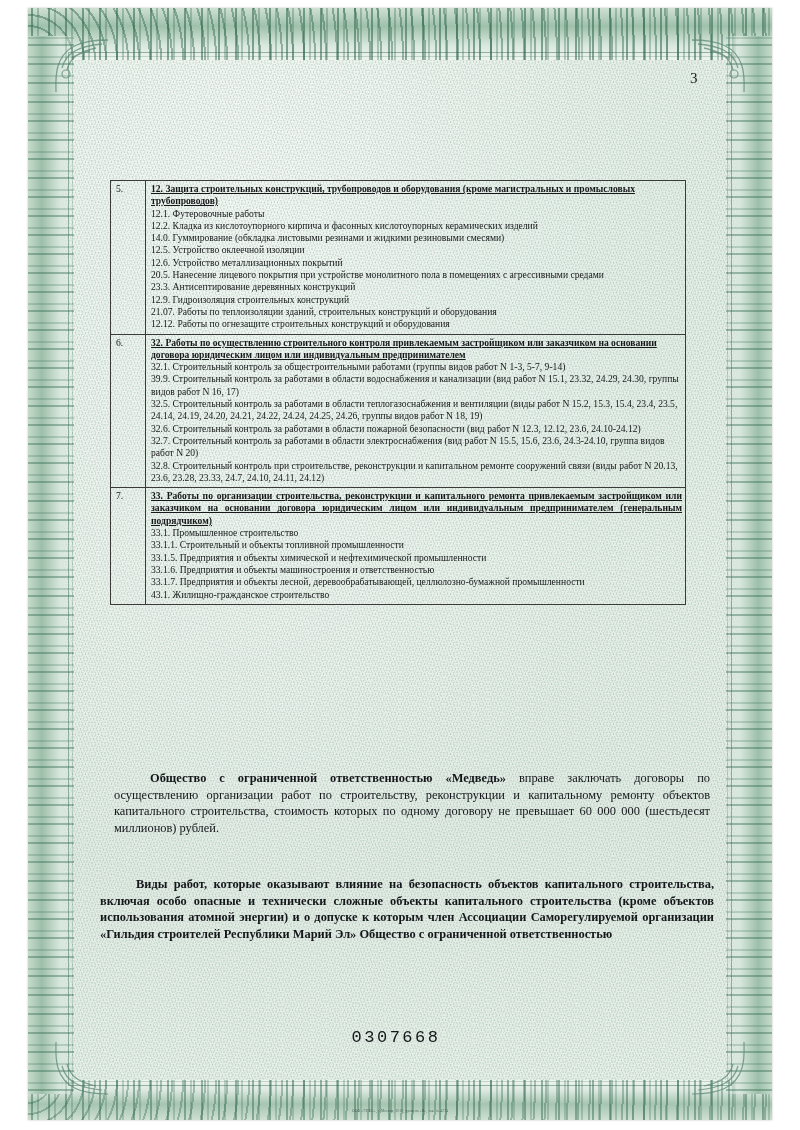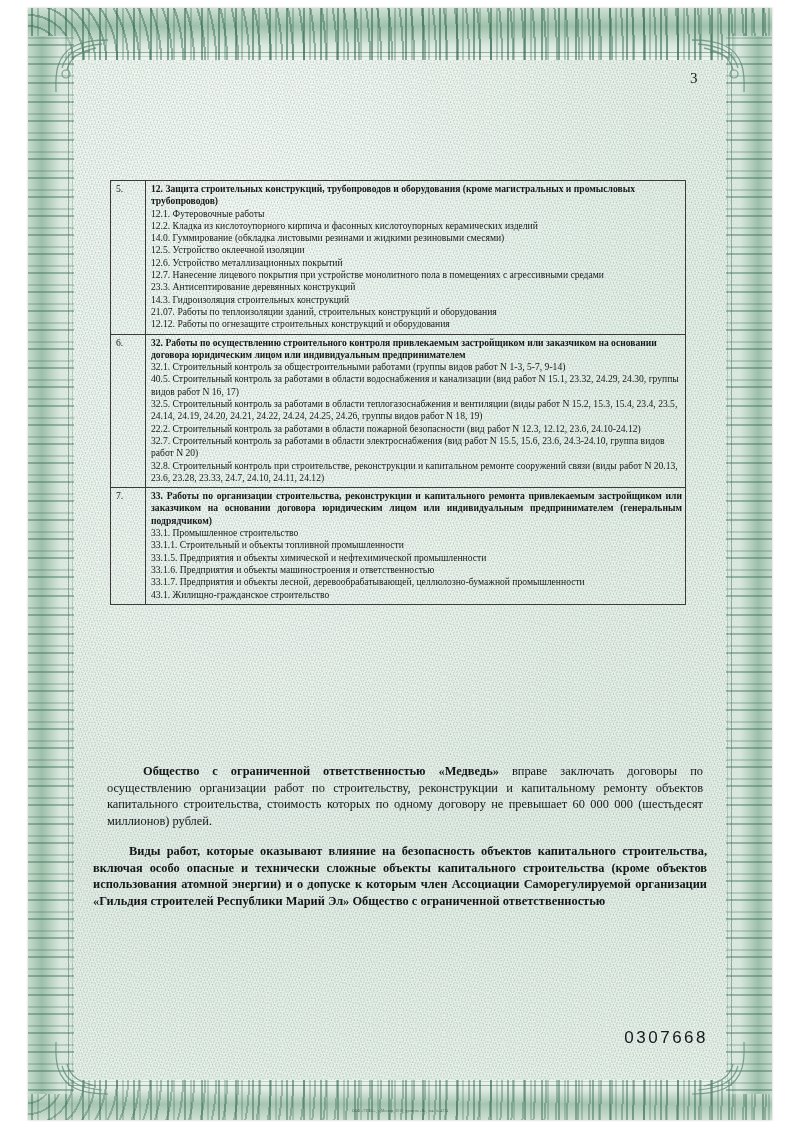--- a/index.html
+++ b/index.html
@@ -167,63 +167,64 @@
   #works-table td.num {
     width: 26px;
     text-align: left;
     padding-left: 5px;
     font-size: 9.6px;
   }
   .row-head {
     font-weight: bold;
     display: block;
     margin-bottom: 0px;
+    text-decoration: underline;
   }
   .row-head.justify {
     text-align: justify;
     text-align-last: left;
   }
   .item {
     display: block;
   }
 
   
   .para {
     font-size: 12.4px;
     line-height: 16.6px;
     color: #14161a;
     text-align: justify;
     text-align-last: left;
-    margin: 9px;
+    margin: 16px;
   }
   #para-1 {
     position: absolute;
     left: 14px;
     top: 684px;
     width: 596px;
   }
   #para-2 {
     position: absolute;
     left: 0px;
-    top: 764px;
+    top: 790px;
     width: 614px;
     font-weight: bold;
   }
   .indent { display: inline-block; width: 36px; }
   .b { font-weight: bold; }
   .n { font-weight: normal; }
 
   #serial {
     position: absolute;
     left: 0; top: 958px;
     width: 632px;
-    text-align: right;
+    text-align: center;
     padding-right: 8px;
     box-sizing: border-box;
-    font-family: Liberation Sans, sans-serif;
+    font-family: Liberation Mono, monospace;
     font-size: 17px;
     letter-spacing: 2.5px;
     color: #15181c;
   }
 
   #imprint {
     position: absolute;
     left: 0;
     bottom: 7px;
     width: 744px;
@@ -282,35 +283,35 @@
 
       <tr>
             <td class="num">5.</td>
             <td>
               <span class="row-head">12. Защита строительных конструкций, трубопроводов и оборудования (кроме магистральных и промысловых трубопроводов)</span>
               <span class="item">12.1. Футеровочные работы</span>
               <span class="item">12.2. Кладка из кислотоупорного кирпича и фасонных кислотоупорных керамических изделий</span>
               <span class="item">14.0. Гуммирование (обкладка листовыми резинами и жидкими резиновыми смесями)</span>
               <span class="item">12.5. Устройство оклеечной изоляции</span>
               <span class="item">12.6. Устройство металлизационных покрытий</span>
-              <span class="item">12.7. Нанесение лицевого покрытия при устройстве монолитного пола в помещениях с агрессивными средами</span>
+              <span class="item">20.5. Нанесение лицевого покрытия при устройстве монолитного пола в помещениях с агрессивными средами</span>
               <span class="item">23.3. Антисептирование деревянных конструкций</span>
-              <span class="item">14.3. Гидроизоляция строительных конструкций</span>
+              <span class="item">12.9. Гидроизоляция строительных конструкций</span>
               <span class="item">21.07. Работы по теплоизоляции зданий, строительных конструкций и оборудования</span>
               <span class="item">12.12. Работы по огнезащите строительных конструкций и оборудования</span>
             </td>
           </tr>
           <tr>
             <td class="num">6.</td>
             <td>
               <span class="row-head">32. Работы по осуществлению строительного контроля привлекаемым застройщиком или заказчиком на основании договора юридическим лицом или индивидуальным предпринимателем</span>
               <span class="item">32.1. Строительный контроль за общестроительными работами (группы видов работ N 1-3, 5-7, 9-14)</span>
-              <span class="item">40.5. Строительный контроль за работами в области водоснабжения и канализации (вид работ N 15.1, 23.32, 24.29, 24.30, группы видов работ N 16, 17)</span>
+              <span class="item">39.9. Строительный контроль за работами в области водоснабжения и канализации (вид работ N 15.1, 23.32, 24.29, 24.30, группы видов работ N 16, 17)</span>
               <span class="item">32.5. Строительный контроль за работами в области теплогазоснабжения и вентиляции (виды работ N 15.2, 15.3, 15.4, 23.4, 23.5, 24.14, 24.19, 24.20, 24.21, 24.22, 24.24, 24.25, 24.26, группы видов работ N 18, 19)</span>
-              <span class="item">22.2. Строительный контроль за работами в области пожарной безопасности (вид работ N 12.3, 12.12, 23.6, 24.10-24.12)</span>
+              <span class="item">32.6. Строительный контроль за работами в области пожарной безопасности (вид работ N 12.3, 12.12, 23.6, 24.10-24.12)</span>
               <span class="item">32.7. Строительный контроль за работами в области электроснабжения (вид работ N 15.5, 15.6, 23.6, 24.3-24.10, группа видов работ N 20)</span>
               <span class="item">32.8. Строительный контроль при строительстве, реконструкции и капитальном ремонте сооружений связи (виды работ N 20.13, 23.6, 23.28, 23.33, 24.7, 24.10, 24.11, 24.12)</span>
             </td>
           </tr>
           <tr>
             <td class="num">7.</td>
             <td>
               <span class="row-head justify">33. Работы по организации строительства, реконструкции и капитального ремонта привлекаемым застройщиком или заказчиком на основании договора юридическим лицом или индивидуальным предпринимателем (генеральным подрядчиком)</span>
               <span class="item">33.1. Промышленное строительство</span>
               <span class="item">33.1.1. Строительный и объекты топливной промышленности</span>

